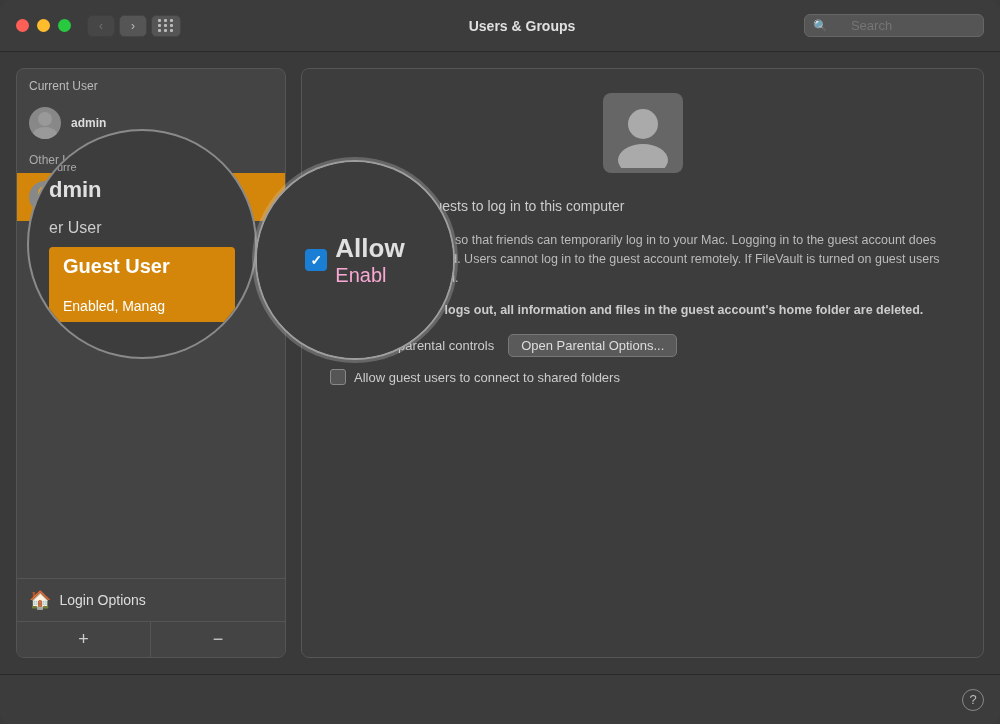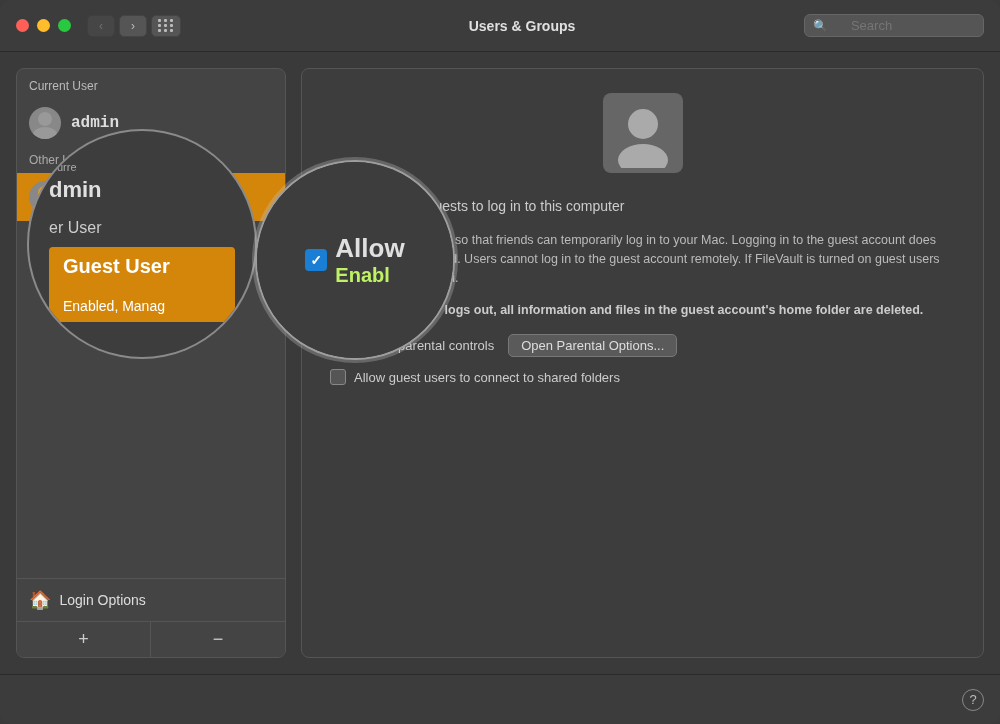--- a/index.html
+++ b/index.html
@@ -170,23 +170,22 @@
       justify-content: center;
       background: #888;
       overflow: hidden;
       flex-shrink: 0;
     }
     .sidebar-item-info {
       display: flex;
       flex-direction: column;
     }
     .sidebar-item-name {
-      font-size: 16px;
+      font-size: 12px;
       font-weight: 600;
-      font-family: Liberation Mono, monospace;
     }
     .sidebar-item-role {
       font-size: 11px;
       opacity: 0.85;
     }
 
     .login-options-section {
       border-top: 1px solid #555;
       padding: 10px 12px;
       display: flex;
@@ -411,22 +410,22 @@
       display: flex;
       flex-direction: column;
     }
     .mag-allow {
       font-size: 26px;
       font-weight: 700;
       color: #e0e0e0;
     }
     .mag-enable {
       font-size: 20px;
-      font-weight: 700;
-      color: #bef264;
+      font-weight: 400;
+      color: #f9a8d4;
     }
 
     
     .sidebar-circle {
       position: absolute;
       width: 230px;
       height: 230px;
       border-radius: 50%;
       border: 2px solid rgba(255,255,255,0.4);
       overflow: hidden;

